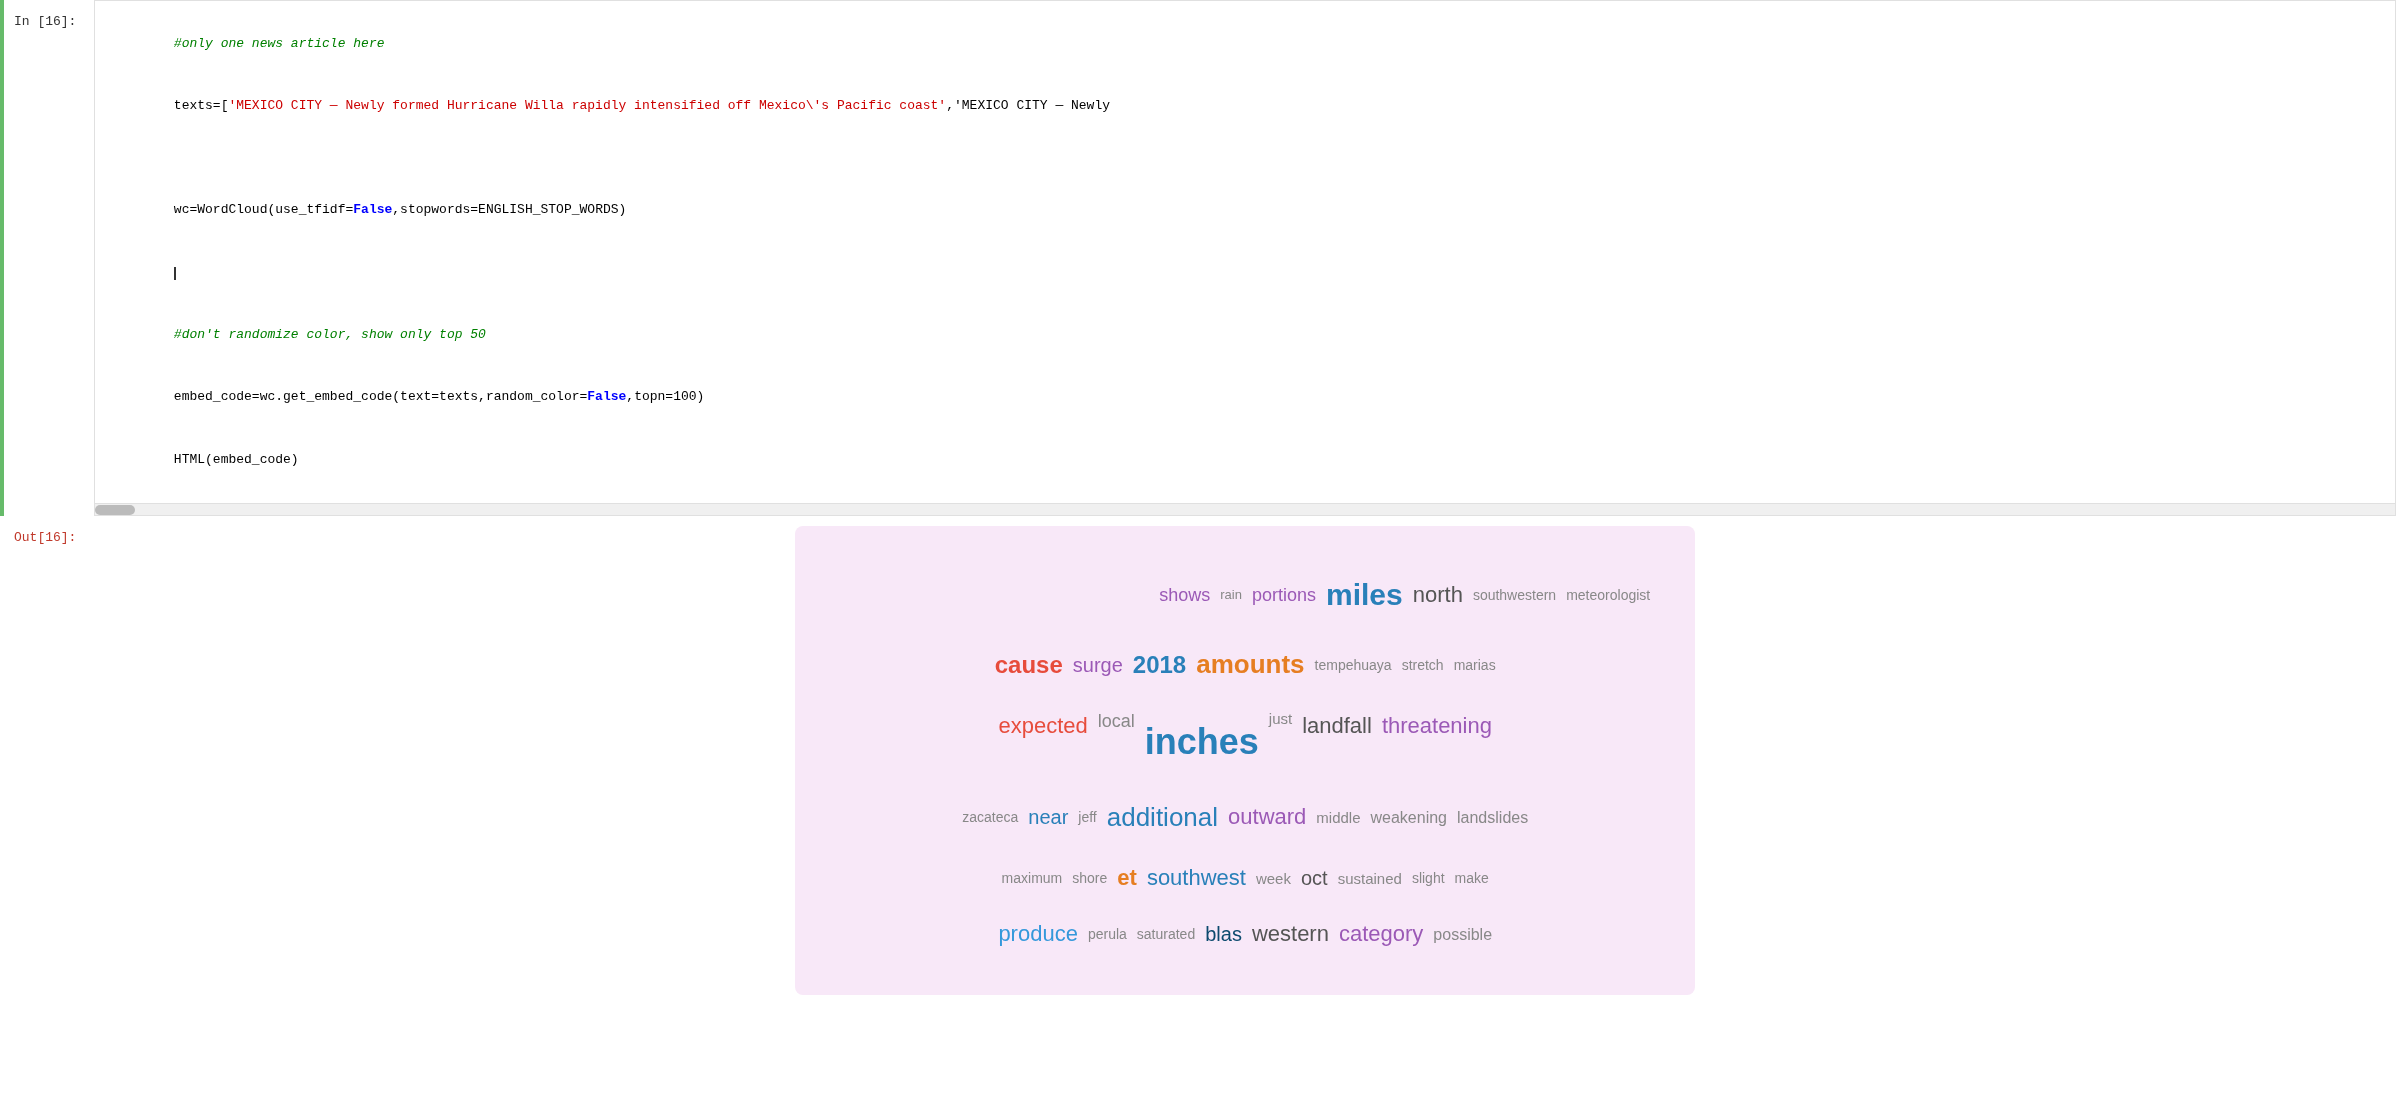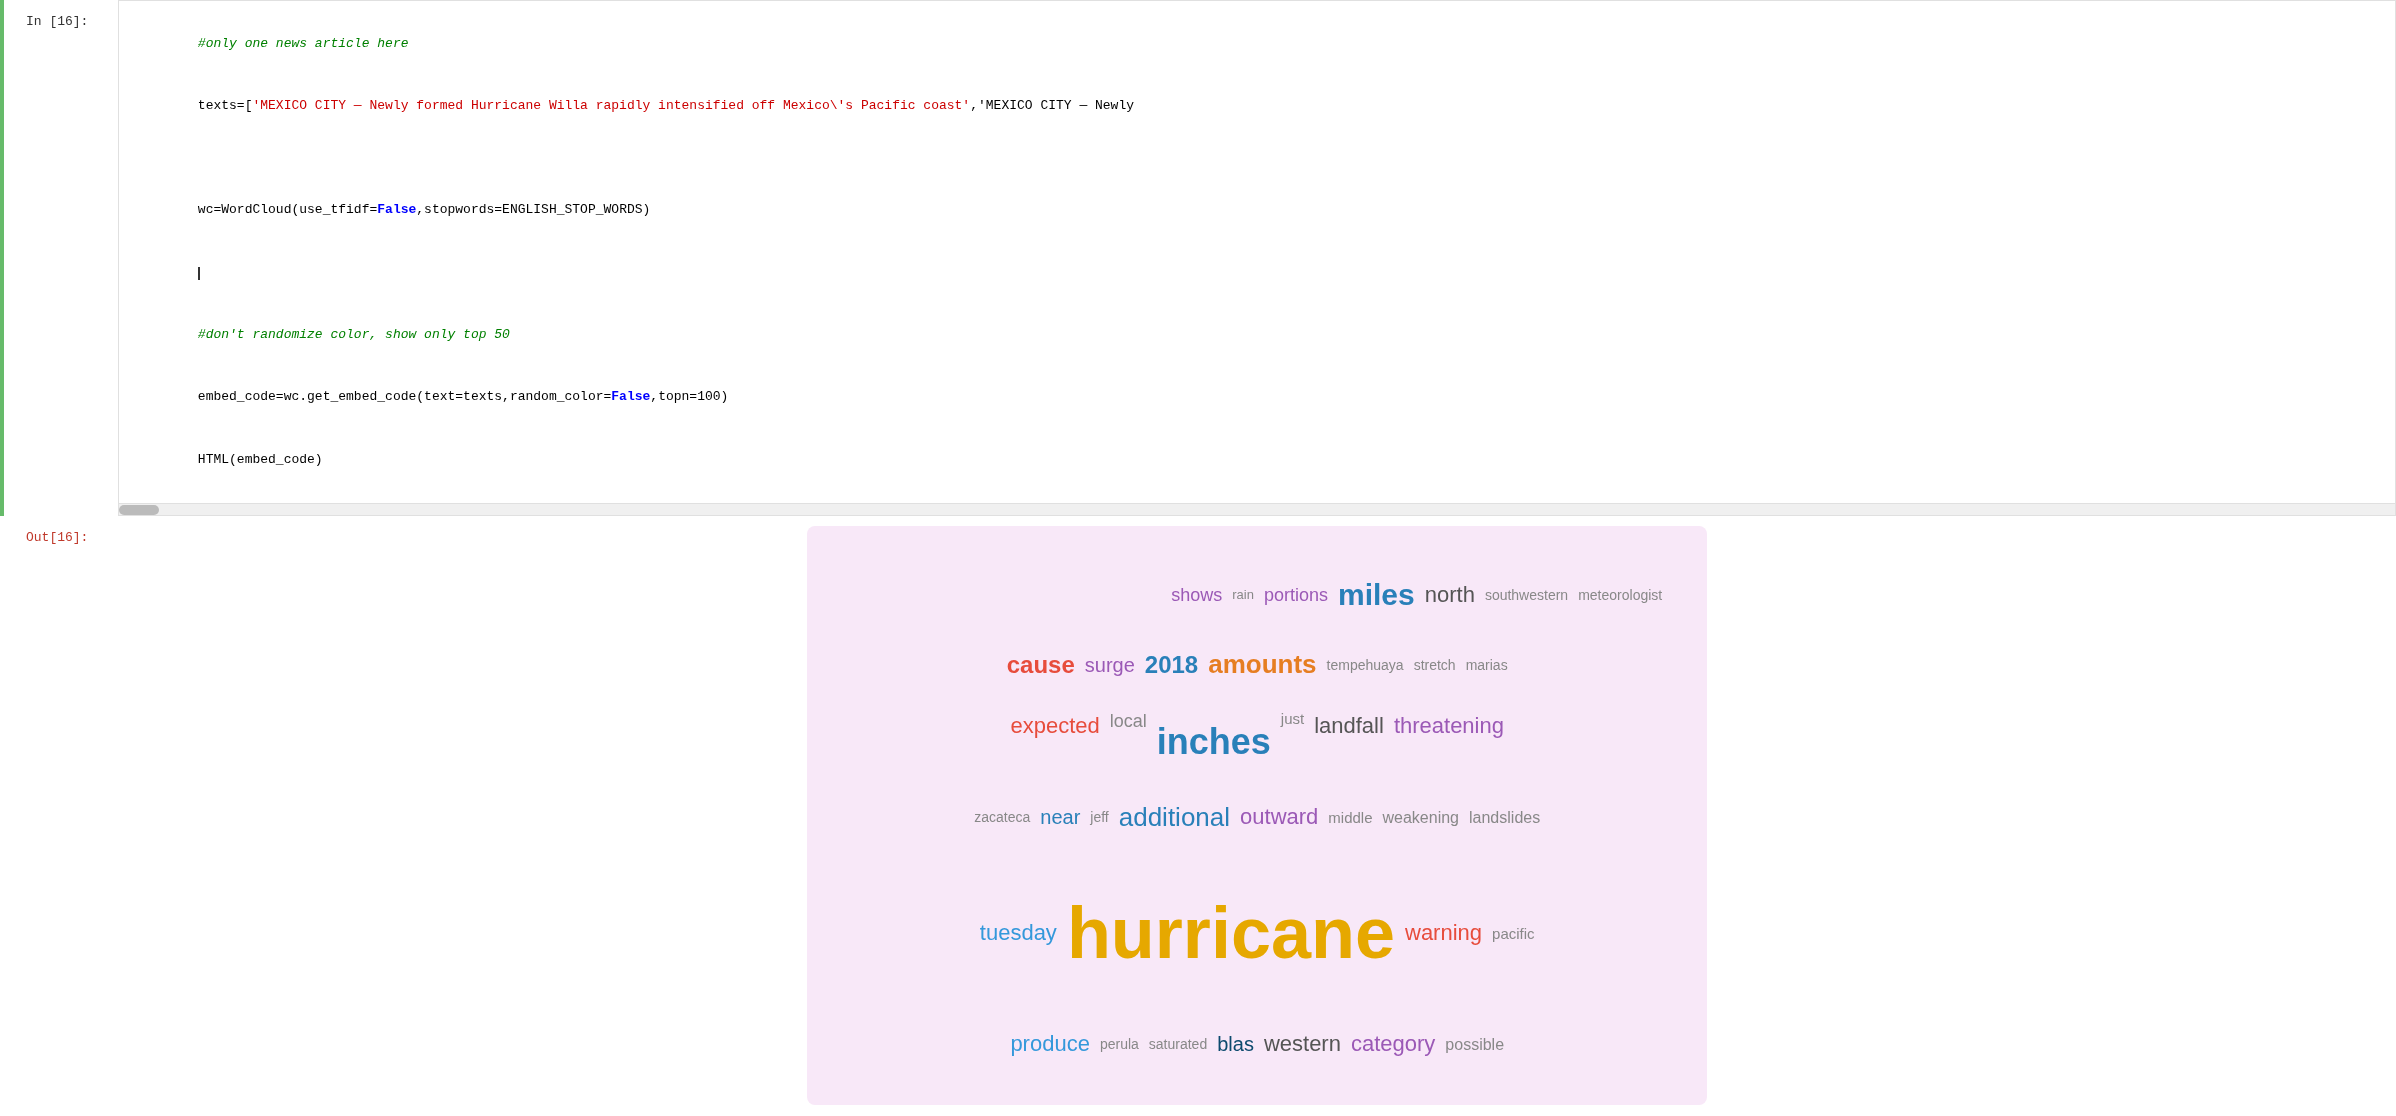--- a/index.html
+++ b/index.html
@@ -17,21 +17,21 @@
       display: flex;
       flex-direction: row;
       border-left: 4px solid transparent;
       padding: 0;
     }
     .cell.input-cell {
       border-left: 4px solid #66bb6a;
     }
     .cell-label {
       min-width: 80px;
-      padding: 8px 22px;
+      padding: 8px 10px;
       font-family: 'Courier New', monospace;
       font-size: 13px;
       color: #333;
       text-align: right;
       white-space: nowrap;
       padding-top: 14px;
     }
     .cell-label.out-label {
       color: #c0392b;
     }
@@ -164,24 +164,29 @@
             <span class="word" style="font-size: 14px; color: rgb(136, 136, 136);">zacateca</span>
             <span class="word" style="font-size: 20px; color: rgb(41, 128, 185);">near</span>
             <span class="word" style="font-size: 14px; color: rgb(136, 136, 136);">jeff</span>
             <span class="word" style="font-size: 26px; color: rgb(41, 128, 185);">additional</span>
             <span class="word" style="font-size: 22px; color: rgb(155, 89, 182);">outward</span>
             <span class="word" style="font-size: 15px; color: rgb(136, 136, 136);">middle</span>
             <span class="word" style="font-size: 16px; color: rgb(136, 136, 136);">weakening</span>
             <span class="word" style="font-size: 16px; color: rgb(136, 136, 136);">landslides</span>
           </div>
           <div style="display: flex; flex-wrap: wrap; justify-content: center; align-items: center; margin: 4px 0px;">
-            <span class="word" style="font-size: 22px; color: rgb(52, 152, 219);">tuesday</span>
-            <span class="word bold" style="font-size: 72px; color: rgb(230, 168, 0);">hurricane</span>
-            <span class="word" style="font-size: 22px; color: rgb(231, 76, 60);">warning</span>
-            <span class="word" style="font-size: 15px; color: rgb(136, 136, 136);">pacific</span>
+            <span class="word" style="font-size: 14px; color: rgb(136, 136, 136);">maximum</span>
+            <span class="word" style="font-size: 14px; color: rgb(136, 136, 136);">shore</span>
+            <span class="word bold" style="font-size: 22px; color: rgb(230, 126, 34);">et</span>
+            <span class="word" style="font-size: 22px; color: rgb(41, 128, 185);">southwest</span>
+            <span class="word" style="font-size: 15px; color: rgb(136, 136, 136);">week</span>
+            <span class="word" style="font-size: 20px; color: rgb(85, 85, 85);">oct</span>
+            <span class="word" style="font-size: 15px; color: rgb(136, 136, 136);">sustained</span>
+            <span class="word" style="font-size: 14px; color: rgb(136, 136, 136);">slight</span>
+            <span class="word" style="font-size: 14px; color: rgb(136, 136, 136);">make</span>
           </div>
           <div style="display: flex; flex-wrap: wrap; justify-content: center; align-items: center; margin: 4px 0px;">
             <span class="word" style="font-size: 22px; color: rgb(52, 152, 219);">produce</span>
             <span class="word" style="font-size: 14px; color: rgb(136, 136, 136);">perula</span>
             <span class="word" style="font-size: 14px; color: rgb(136, 136, 136);">saturated</span>
             <span class="word" style="font-size: 20px; color: #0c4a6e;">blas</span>
             <span class="word" style="font-size: 22px; color: rgb(85, 85, 85);">western</span>
             <span class="word" style="font-size: 22px; color: rgb(155, 89, 182);">category</span>
             <span class="word" style="font-size: 16px; color: rgb(136, 136, 136);">possible</span>
           </div>

